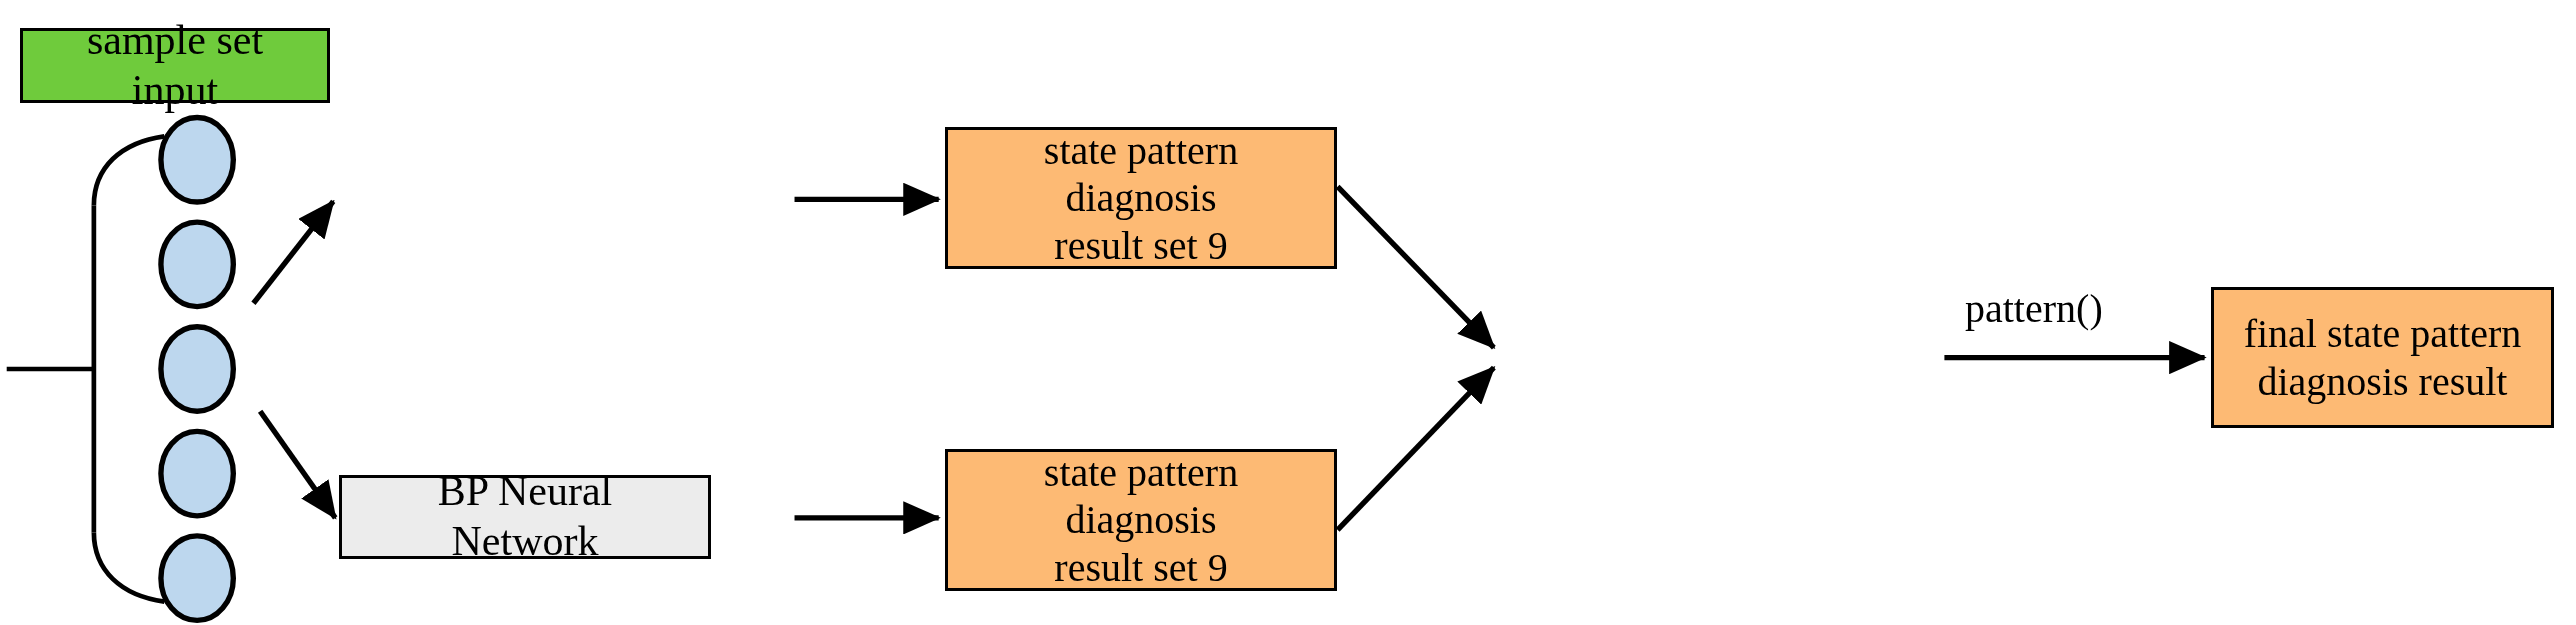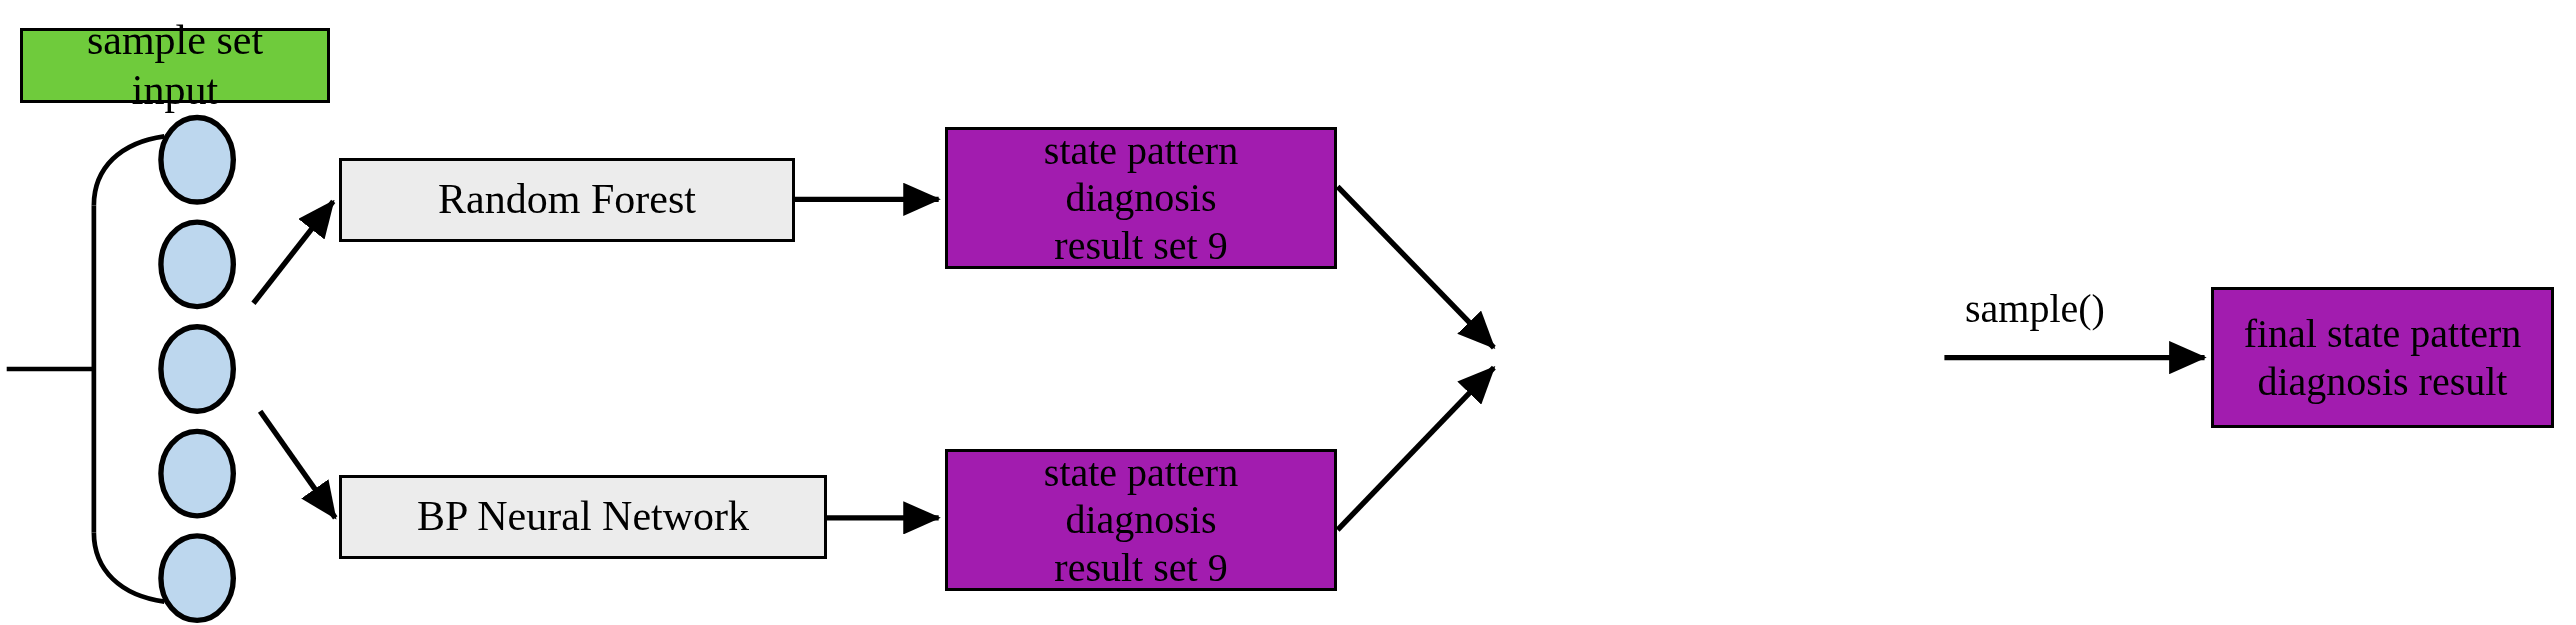--- a/index.html
+++ b/index.html
@@ -31,21 +31,21 @@
     display: flex;
     align-items: center;
     justify-content: center;
     text-align: center;
     line-height: 1.18;
     color: #000000;
     font-family: "Liberation Serif", "DejaVu Serif", serif;
   }
   .node-green   { background: #6FCB3C; }
   .node-gray    { background: #ECECEC; }
-  .node-orange  { background: #a21caf; }
+  .node-orange  { background: #fdba74; }
   .node-label {
     display: block;
     width: 100%;
     padding: 0 20px;
     box-sizing: border-box;
   }
   .edge-label {
     position: absolute;
     color: #000000;
     white-space: nowrap;
@@ -91,25 +91,22 @@
       <ellipse cx="294" cy="550" rx="54" ry="63" fill="#BDD7EE" stroke="#000000" stroke-width="8"></ellipse>
       <ellipse cx="294" cy="706" rx="54" ry="63" fill="#BDD7EE" stroke="#000000" stroke-width="8"></ellipse>
       <ellipse cx="294" cy="862" rx="54" ry="63" fill="#BDD7EE" stroke="#000000" stroke-width="8"></ellipse>
     </g>
   </svg>
 
   <div class="node node-green" style="left:20px; top:28px; width:310px; height:75px; font-size:42px;">
     <span class="node-label">sample set input</span>
   </div>
 
-  <div class="node node-gray" style="left:339px; top:158px; width:456px; height:84px; font-size:42px;">
-    <span class="node-label">Random Forest</span>
-  </div>
 
-  <div class="node node-gray" style="left:339px; top:475px; width:488px; height:84px; font-size:42px;">
+  <div class="node node-gray" style="left:339px; top:475px; width:372px; height:84px; font-size:42px;">
     <span class="node-label">BP Neural Network</span>
   </div>
 
   <div class="node node-orange" style="left:945px; top:127px; width:392px; height:142px; font-size:40px;">
     <span class="node-label">
       <span>state pattern diagnosis</span><br>
       <span>result set 9</span>
     </span>
   </div>
 
@@ -121,16 +118,16 @@
   </div>
 
 
   <div class="node node-orange" style="left:2211px; top:287px; width:343px; height:141px; font-size:40px;font-family:Liberation Serif, serif;">
     <span class="node-label">
       <span>final state pattern</span><br>
       <span>diagnosis result</span>
     </span>
   </div>
 
-  <div class="edge-label" style="left:1965px; top:285px; font-size:40px;">sample()</div>
+  <div class="edge-label" style="left:1965px; top:285px; font-size:40px;">pattern()</div>
 
 </div>
 
 
 </body></html>

